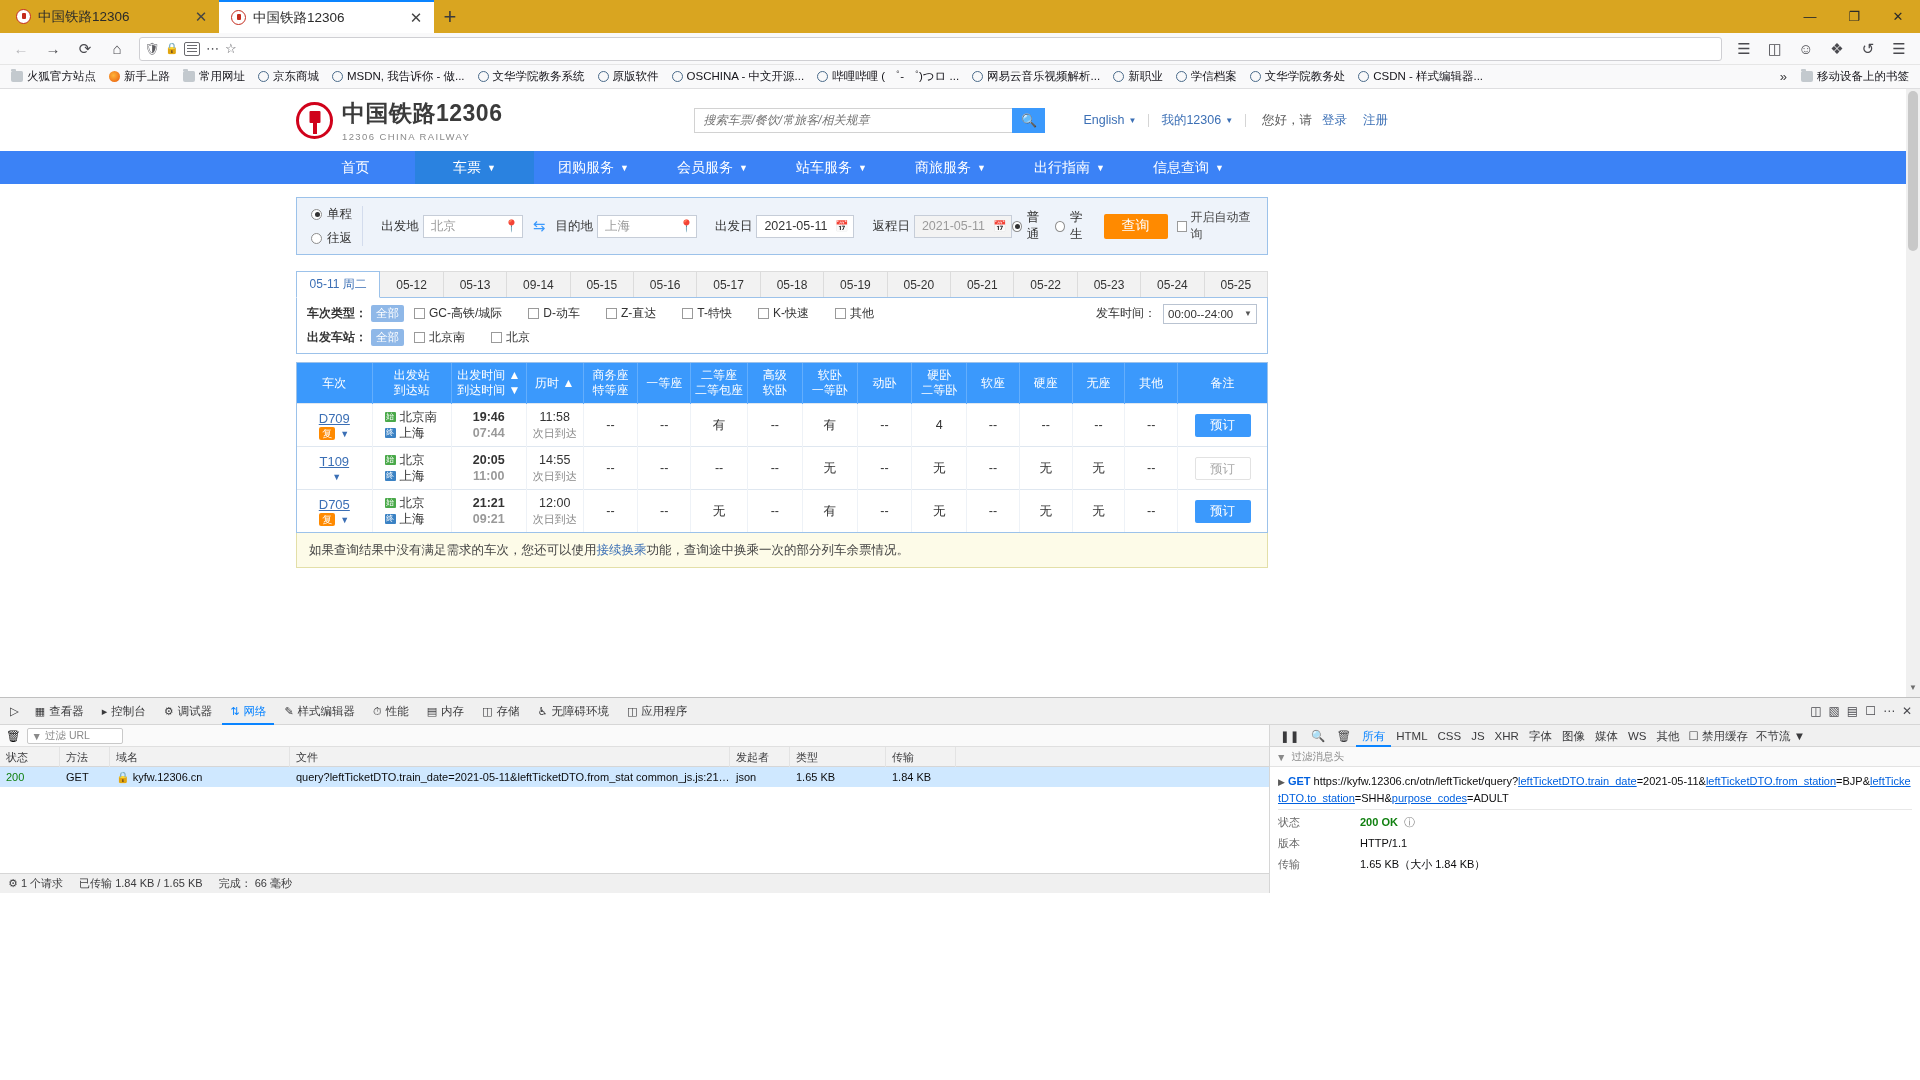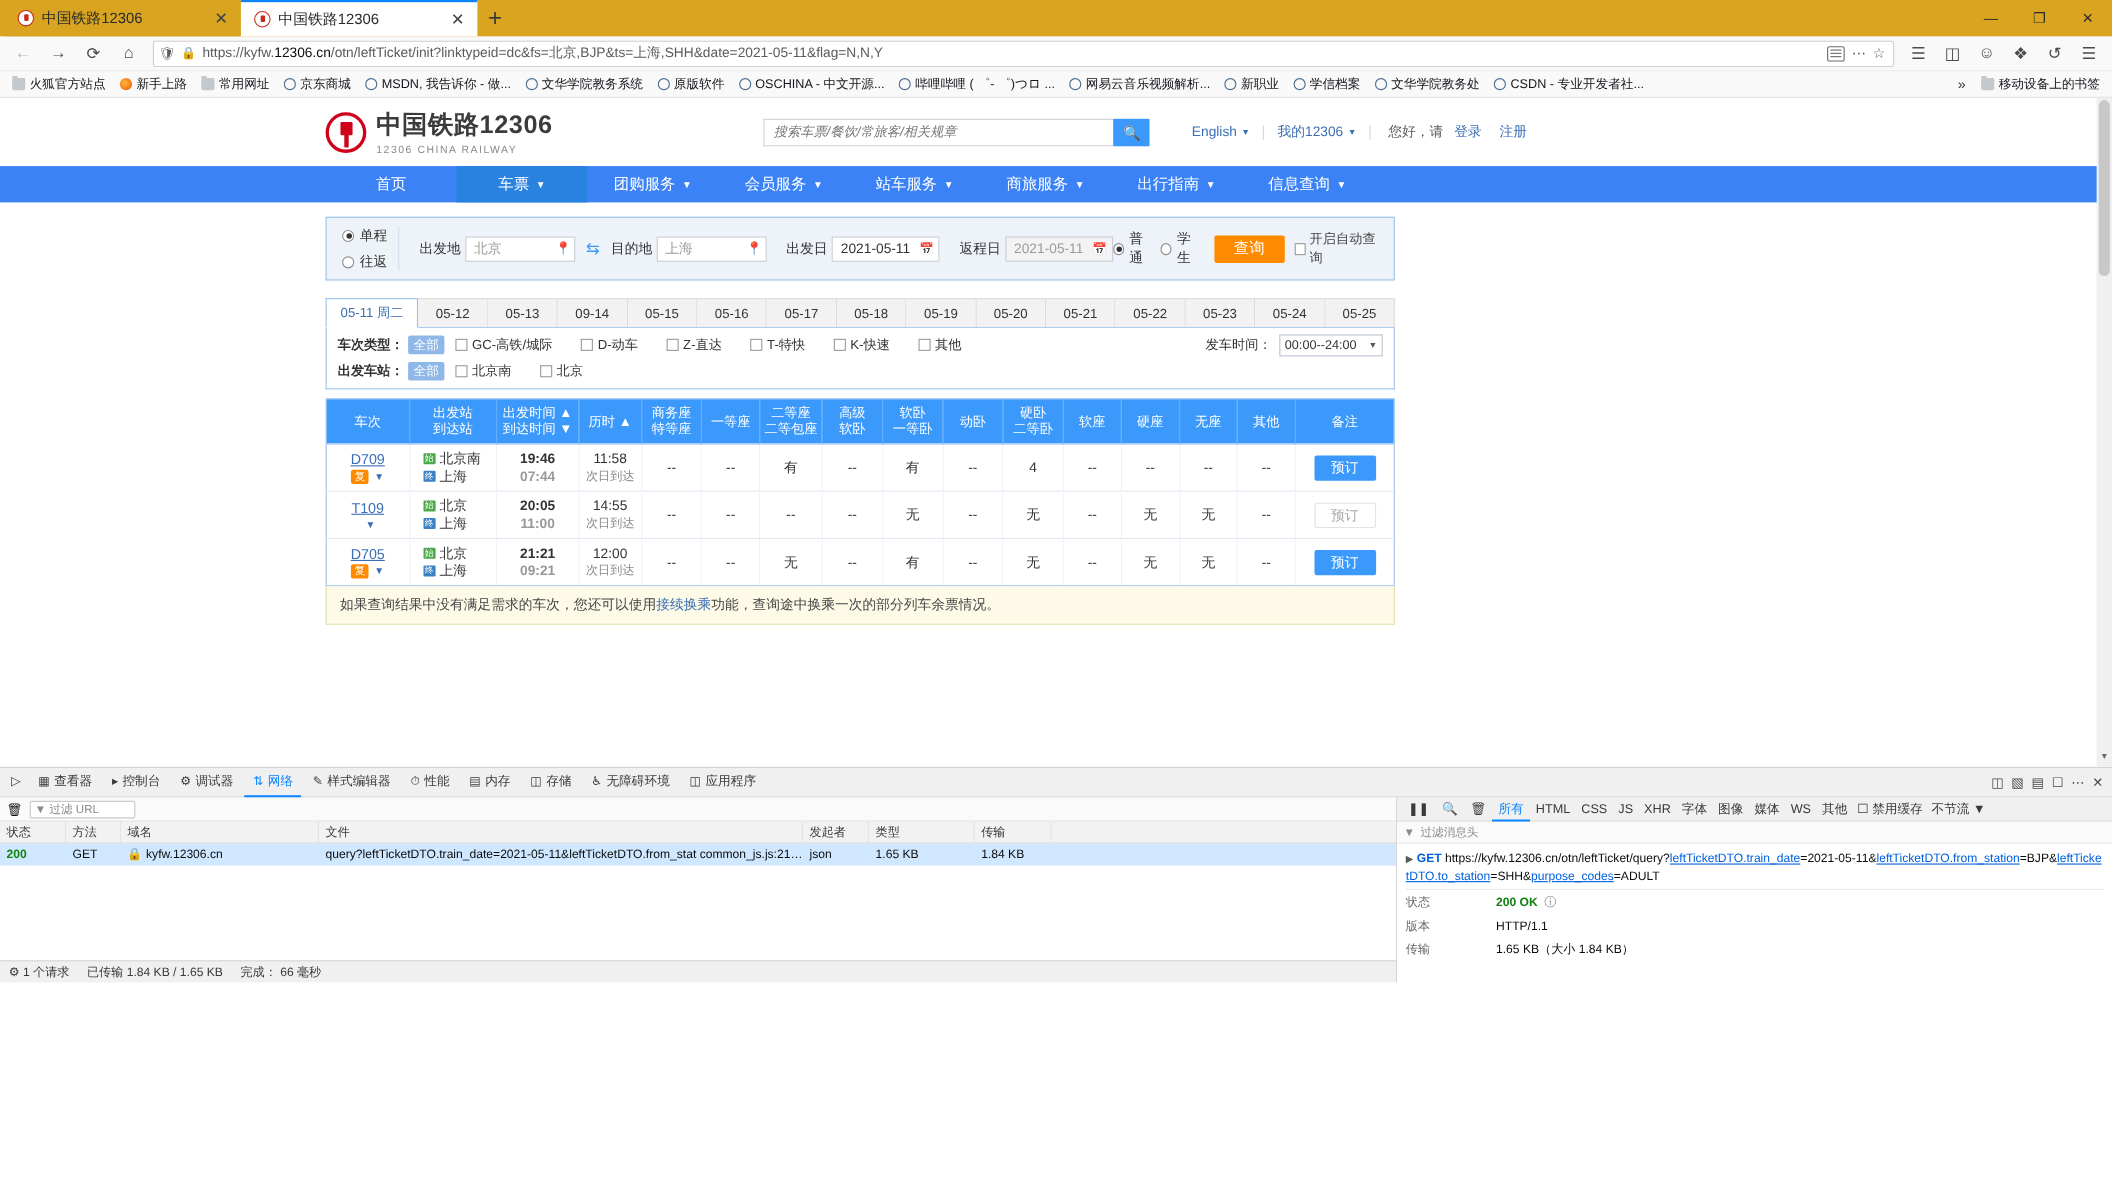--- a/index.html
+++ b/index.html
@@ -161,21 +161,21 @@
   .dt-left { flex:1; display:flex; flex-direction:column; min-width:0; border-right:1px solid #d6d6d6; }
   .dt-filterbar { height:22px; display:flex; align-items:center; gap:6px; padding:0 6px; border-bottom:1px solid #e0e0e0; background:#fafafa; }
   .dt-filterbar .fi { width:96px; height:16px; border:1px solid #c9c9c9; background:#fff; border-radius:2px; font-size:10.5px; color:#8a8a8a;
     display:flex; align-items:center; padding:0 4px; gap:3px; }
   .netcols { display:grid; grid-template-columns:60px 50px 180px 440px 60px 96px 70px; background:#f2f2f2;
     border-bottom:1px solid #d6d6d6; height:20px; align-items:center; font-size:11px; color:#3a3a3c; }
   .netcols div { padding-left:6px; border-right:1px solid #e3e3e3; line-height:20px; }
   .netrow { display:grid; grid-template-columns:60px 50px 180px 440px 60px 96px 70px; height:20px; align-items:center;
     background:#cfe8ff; font-size:11px; }
   .netrow div { padding-left:6px; line-height:20px; white-space:nowrap; overflow:hidden; text-overflow:ellipsis; }
-  .netrow .st { color:#108010; font-weight:bold; }
+  .netrow .st { color:#108010; font-weight:normal; }
   .dt-leftfill { flex:1; background:#fff; }
   .dt-status { height:20px; background:#f0f0f0; border-top:1px solid #d6d6d6; display:flex; align-items:center; gap:16px; padding:0 8px; font-size:11px; color:#3a3a3c; }
 
   .dt-right { width:650px; display:flex; flex-direction:column; min-width:0; }
   .dt-rtabs { height:22px; display:flex; align-items:center; background:#f0f0f0; border-bottom:1px solid #d6d6d6; padding-left:4px; gap:0; }
   .dt-rtabs .rt { padding:0 11px; height:22px; line-height:22px; color:#3a3a3c; font-size:11.5px; }
   .dt-rtabs .rt.sel { color:#0a84ff; box-shadow:inset 0 -2px 0 #0a84ff; }
   .dt-rfilter { height:20px; display:flex; align-items:center; gap:5px; padding:0 6px; border-bottom:1px solid #e3e3e3; background:#fafafa; font-size:10.5px; color:#8a8a8a; }
   .dt-rbody { flex:1; background:#fff; padding:6px 8px; overflow:hidden; }
   .reqline { font-size:11px; line-height:16px; color:#0c0c0d; word-break:break-all; }
@@ -212,21 +212,20 @@
 </div>
 
 <div class="navbar">
   <div class="navbtn dim">←</div>
   <div class="navbtn">→</div>
   <div class="navbtn">⟳</div>
   <div class="navbtn">⌂</div>
   <div class="urlbar">
     <span class="shield">🛡</span>
     <span class="lock">🔒</span>
-    <span class="urltext"><span>https://kyfw.</span><b>12306.cn</b><span>/otn/leftTicket/init?linktypeid=dc&amp;fs=北京,BJP&amp;ts=上海,SHH&amp;date=2021-05-11&amp;flag=N,N,Y</span></span>
     <span class="rightbtns">
       <span class="readermode"></span>
       <span>⋯</span>
       <span>☆</span>
     </span>
   </div>
   <div class="tailbtns">
     <div class="navbtn">☰</div>
     <div class="navbtn">◫</div>
     <div class="navbtn">☺</div>
@@ -284,21 +283,21 @@
   <div class="bm">
       <span class="bmicon ic-globe"></span>
       <span>学信档案</span>
     </div>
   <div class="bm">
       <span class="bmicon ic-globe"></span>
       <span>文华学院教务处</span>
     </div>
   <div class="bm">
       <span class="bmicon ic-globe"></span>
-      <span>CSDN - 专业开发者社...</span>
+      <span>CSDN - 样式编辑器...</span>
     </div>
   <div class="chev">»</div>
   <div class="mobile">
       <span class="bmicon ic-folder"></span>
       <span>移动设备上的书签</span>
     </div>
 </div>
 
 <div class="page">
 

